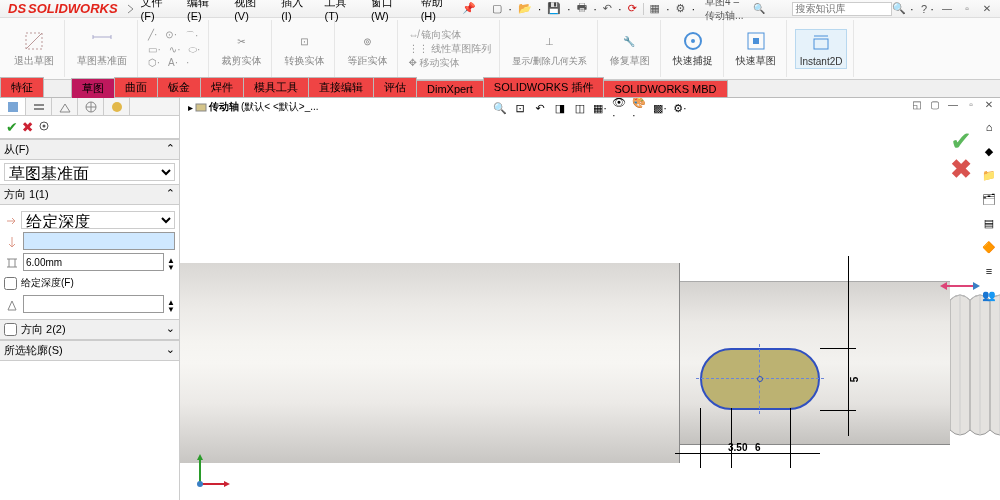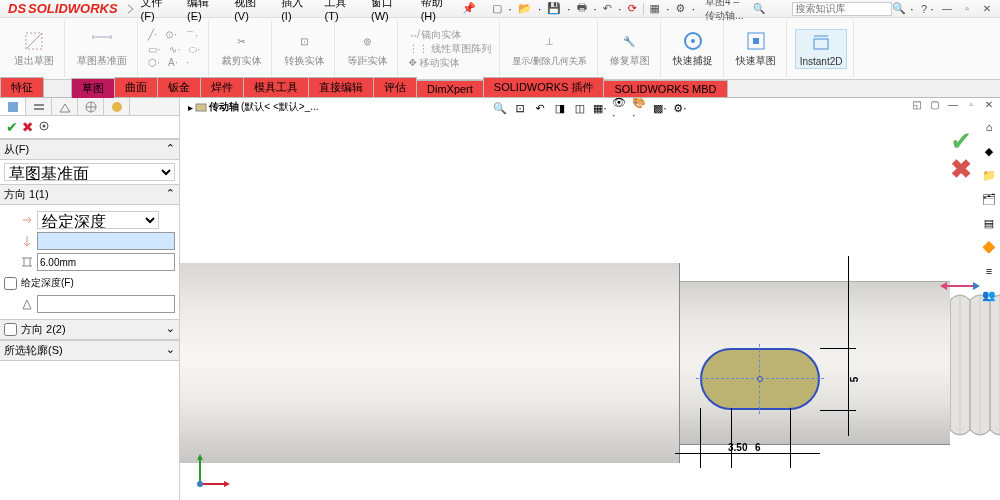--- a/index.html
+++ b/index.html
@@ -34,21 +34,21 @@
 .prop-panel { width: 180px; border-right: 1px solid #ccc; background: #fff; display: flex; flex-direction: column; }
 .pp-tabs { height: 18px; display: flex; border-bottom: 1px solid #ccc; background: #f4f4f4; }
 .pp-tab { width: 26px; display: flex; align-items: center; justify-content: center; border-right: 1px solid #ccc; }
 .pp-tab.sel { background: #fff; }
 .pp-head { display: flex; align-items: center; padding: 4px; border-bottom: 1px solid #ccc; font-size: 11px; font-weight: bold; }
 .pp-head-ico { width: 14px; height: 14px; margin-right: 4px; }
 .pp-okc { display: flex; gap: 4px; padding: 3px 6px; border-bottom: 1px solid #ccc; }
 .pp-sec-hd { background: #f0f0f0; padding: 2px 4px; font-size: 11px; display: flex; justify-content: space-between; border-top: 1px solid #ccc; border-bottom: 1px solid #ccc; }
 .pp-body { padding: 3px 4px; }
 .pp-sel { width: 100%; height: 18px; font-size: 16px; border: 1px solid #ccc; background: #fff; }
-.pp-row { display: flex; align-items: center; gap: 3px; margin: 3px 16px; }
+.pp-row { display: flex; align-items: flex-end; gap: 3px; margin: 3px 0; }
 .pp-input { flex: 1; height: 18px; border: 1px solid #999; padding: 0 2px; font-size: 10px; }
 .pp-ico { width: 16px; height: 16px; display: flex; align-items: center; justify-content: center; }
 .pp-chk { display: flex; align-items: center; gap: 4px; font-size: 10px; padding: 2px 0; }
 
 .view { flex: 1; position: relative; background: #fff; overflow: hidden; }
 .bc { position: absolute; top: 2px; left: 8px; font-size: 10px; display: flex; align-items: center; gap: 2px; }
 .view-tb { position: absolute; top: 0; left: 50%; transform: translateX(-50%); display: flex; gap: 4px; padding: 2px; }
 .vt-ico { width: 16px; height: 16px; display: flex; align-items: center; justify-content: center; }
 .doc-ctl { position: absolute; top: 0; right: 4px; display: flex; gap: 4px; }
 

